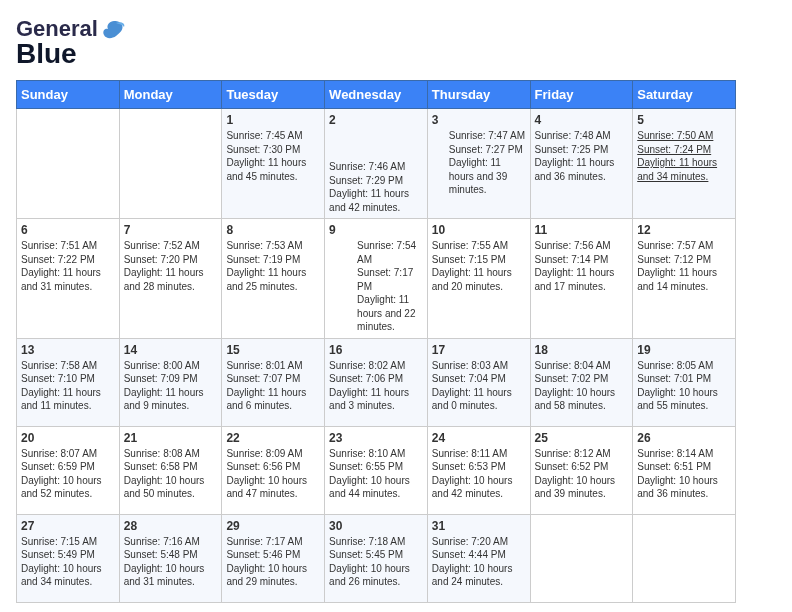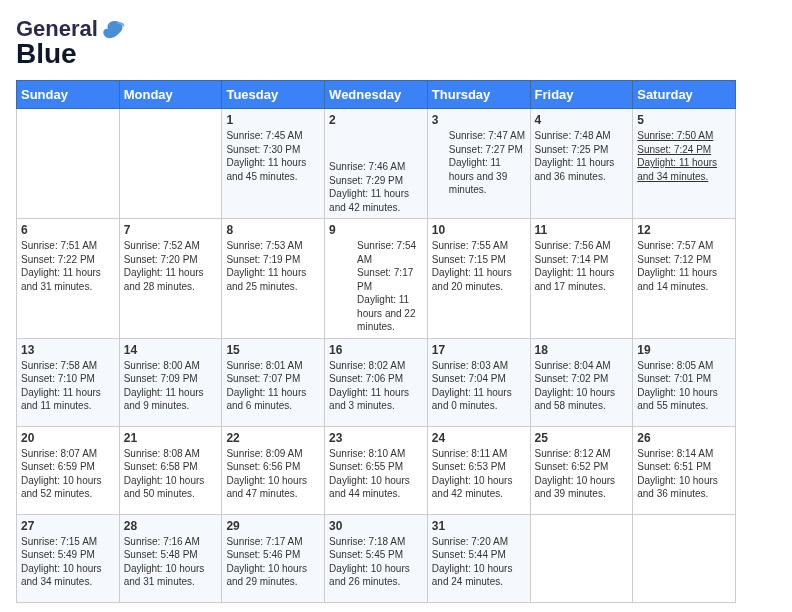--- a/index.html
+++ b/index.html
@@ -304,21 +304,21 @@
           </td>
           <td>
             <span class="day-num">30</span>
             <div class="cell-content" style="white-space: pre-line;">Sunrise: 7:18 AM
 Sunset: 5:45 PM
 Daylight: 10 hours and 26 minutes.</div>
           </td>
           <td>
             <span class="day-num">31</span>
             <div class="cell-content" style="white-space: pre-line;">Sunrise: 7:20 AM
-Sunset: 5:44 PM
+Sunset: 4:44 PM
 Daylight: 10 hours and 24 minutes.</div>
           </td>
           <td class="empty-cell"></td>
           <td class="empty-cell"></td>
         </tr>
       </tbody>
   </table>
 </div>
 
 </body></html>

